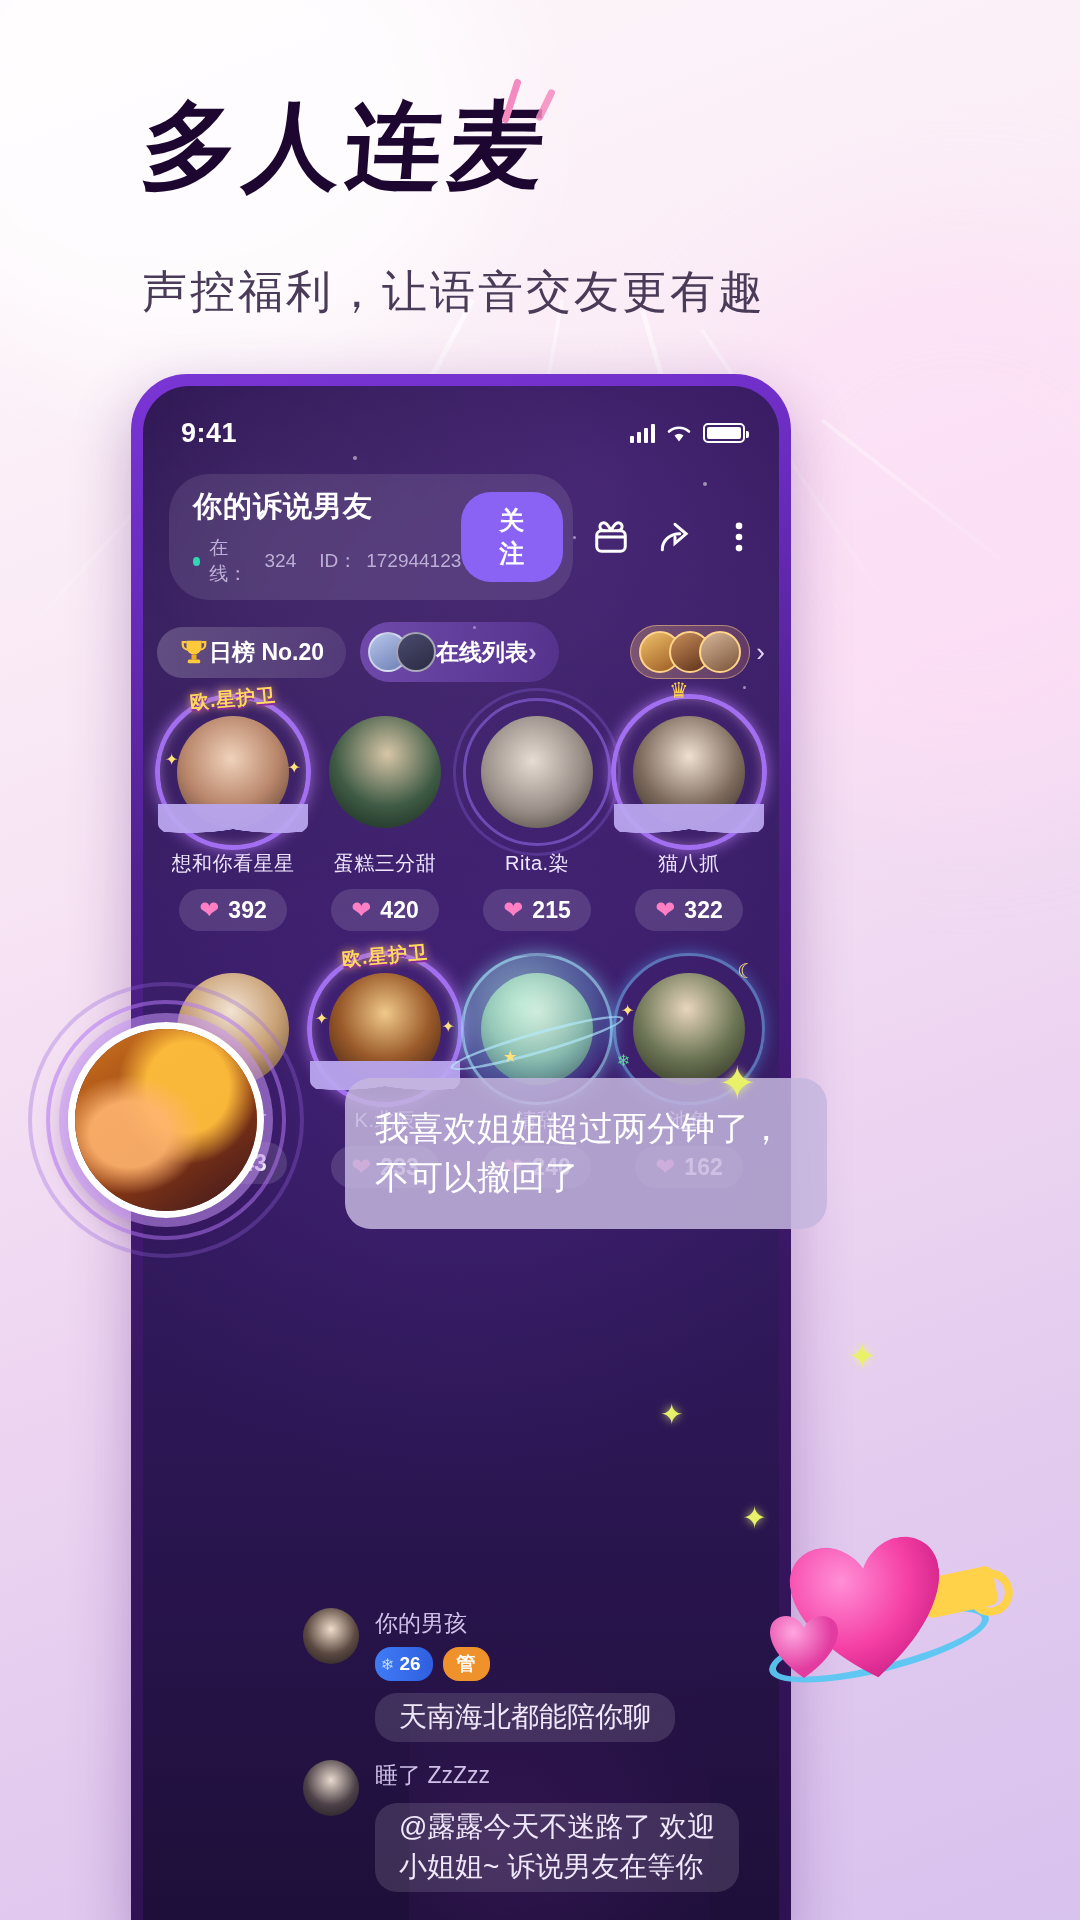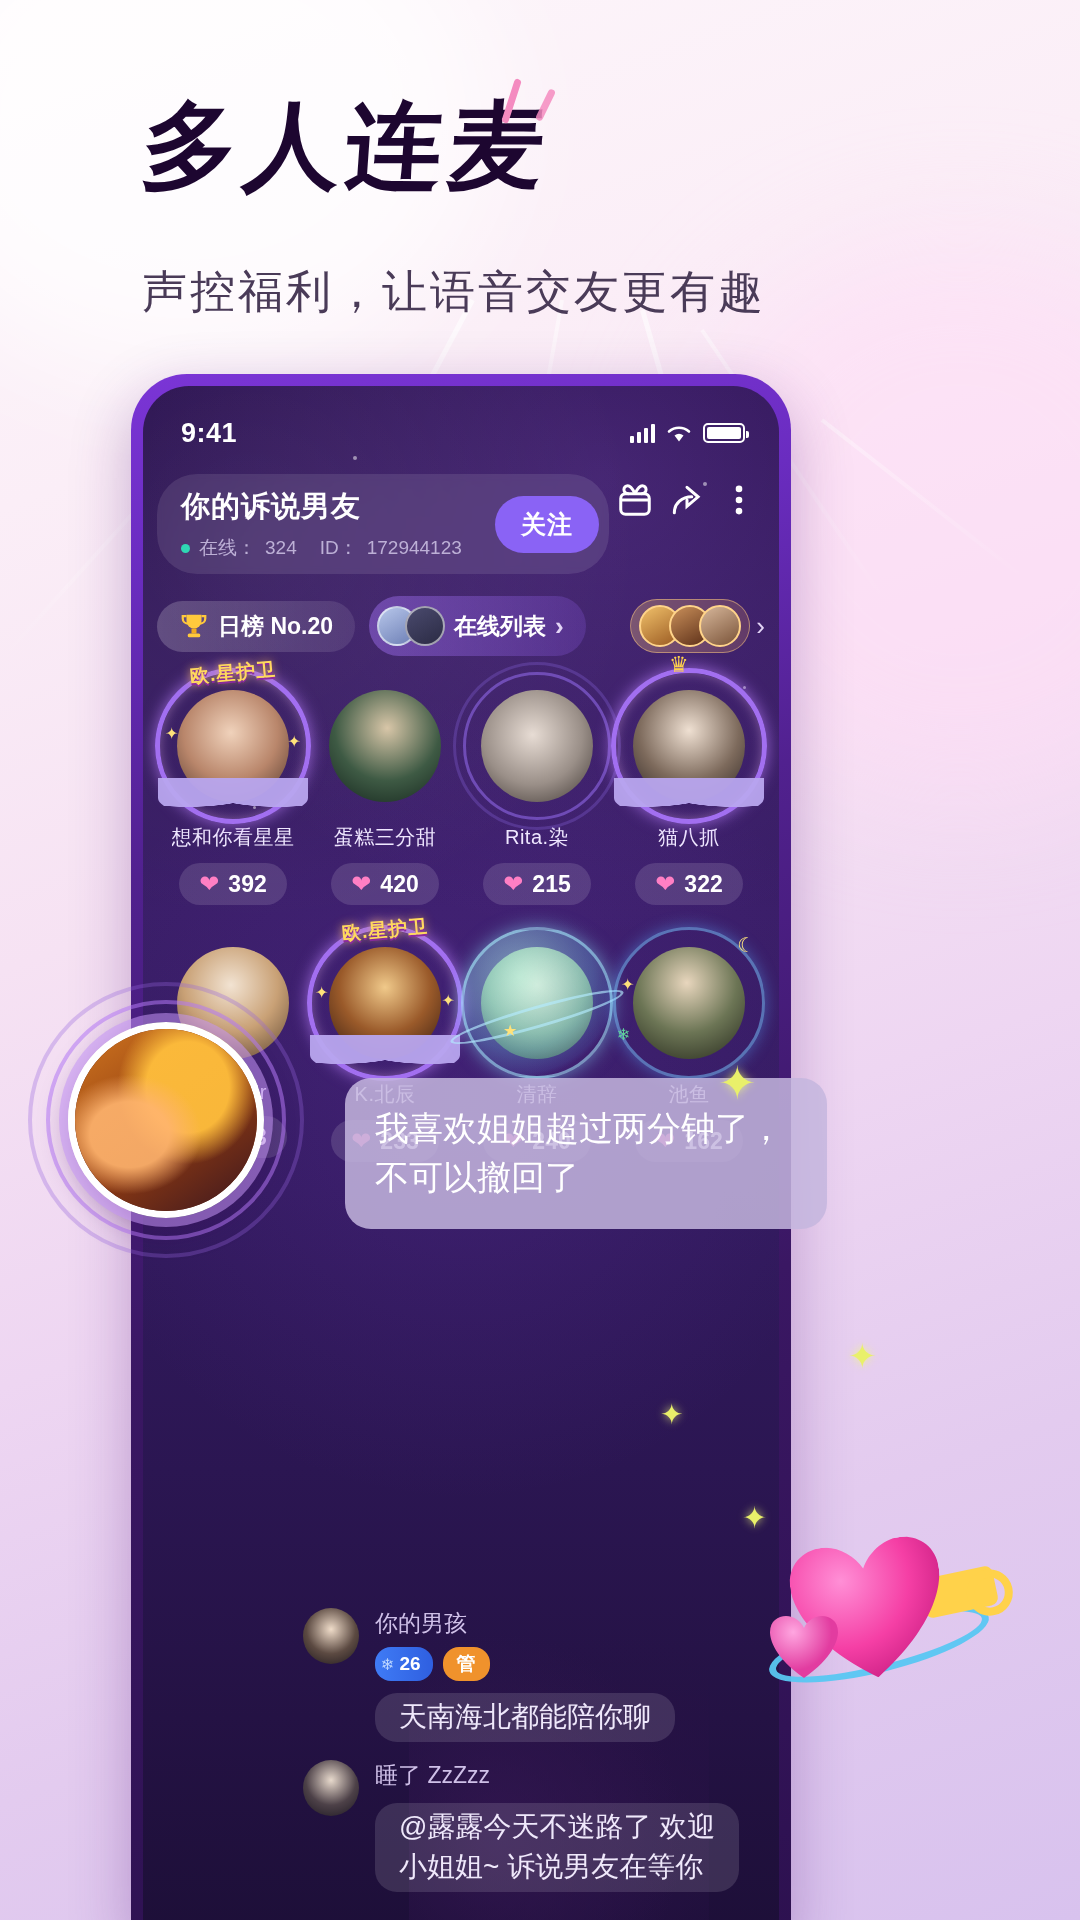--- a/index.html
+++ b/index.html
@@ -56,39 +56,39 @@
   .statusbar { position:relative; height:70px; display:flex; align-items:center; justify-content:space-between; padding:24px 34px 0 38px; color:#fff; }
   .clock { font-size:27px; font-weight:bold; letter-spacing:.5px; }
   .status-right { display:flex; align-items:center; gap:11px; }
   .sig { display:flex; align-items:flex-end; gap:3px; height:19px; }
   .sig b { width:4px; background:#fff; border-radius:1px; display:block; }
   .batt { width:42px; height:20px; border:2px solid #fff; border-radius:5px; position:relative; }
   .batt::after { content:""; position:absolute; left:2px; top:2px; bottom:2px; right:2px; background:#fff; border-radius:2px; }
   .batt::before { content:""; position:absolute; right:-6px; top:6px; width:3px; height:7px; background:#fff; border-radius:0 2px 2px 0; }
 
   
-  .room-header { position:relative; margin:18px 14px 0 14px; display:flex; align-items:flex-start; }
+  .room-header { position:relative; margin:18px 14px 0 26px; display:flex; align-items:center; gap:12px; }
   .room-card {
     flex:1; background:rgba(255,255,255,.10); border-radius:40px;
     padding:13px 10px 13px 24px; display:flex; align-items:center; justify-content:space-between;
     backdrop-filter:blur(3px);
   }
   .room-name { font-size:29px; color:#fff; font-weight:bold; letter-spacing:1px; }
   .room-meta { display:flex; align-items:center; gap:9px; margin-top:8px; font-size:19px; color:#bdb0d6; }
   .dot-online { width:9px; height:9px; border-radius:50%; background:#2fd8b4; display:inline-block; }
   .follow-btn {
     background:#8a63f5; color:#fff; font-size:25px; font-weight:bold;
     border:none; border-radius:30px; padding:12px 26px; cursor:pointer; letter-spacing:1px;
   }
   .hdr-icon { width:52px; height:52px; display:flex; align-items:center; justify-content:center; cursor:pointer; }
 
   
   .badge-row { position:relative; margin:22px 14px 0 14px; display:flex; align-items:center; gap:14px; }
   .pill {
-    display:flex; align-items:center; gap:9px; border-radius:32px;
+    display:flex; align-items:center; border-radius:32px;
     background:linear-gradient(90deg,rgba(255,255,255,.20),rgba(255,255,255,.09));
     padding:10px 22px; color:#fff; font-size:23px; font-weight:bold; white-space:nowrap; cursor:pointer;
   }
   .pill.online-list { background:linear-gradient(90deg,rgba(170,120,255,.42),rgba(140,90,230,.24)); padding-left:8px; }
   .mini-avs { display:flex; }
   .mini-av { width:40px; height:40px; border-radius:50%; border:2px solid rgba(255,255,255,.55); margin-left:-12px; }
   .mini-av:first-child { margin-left:0; }
   .fan-wrap { margin-left:auto; display:flex; align-items:center; gap:6px; }
   .fan {
     display:flex; padding:5px 8px; border-radius:32px;

